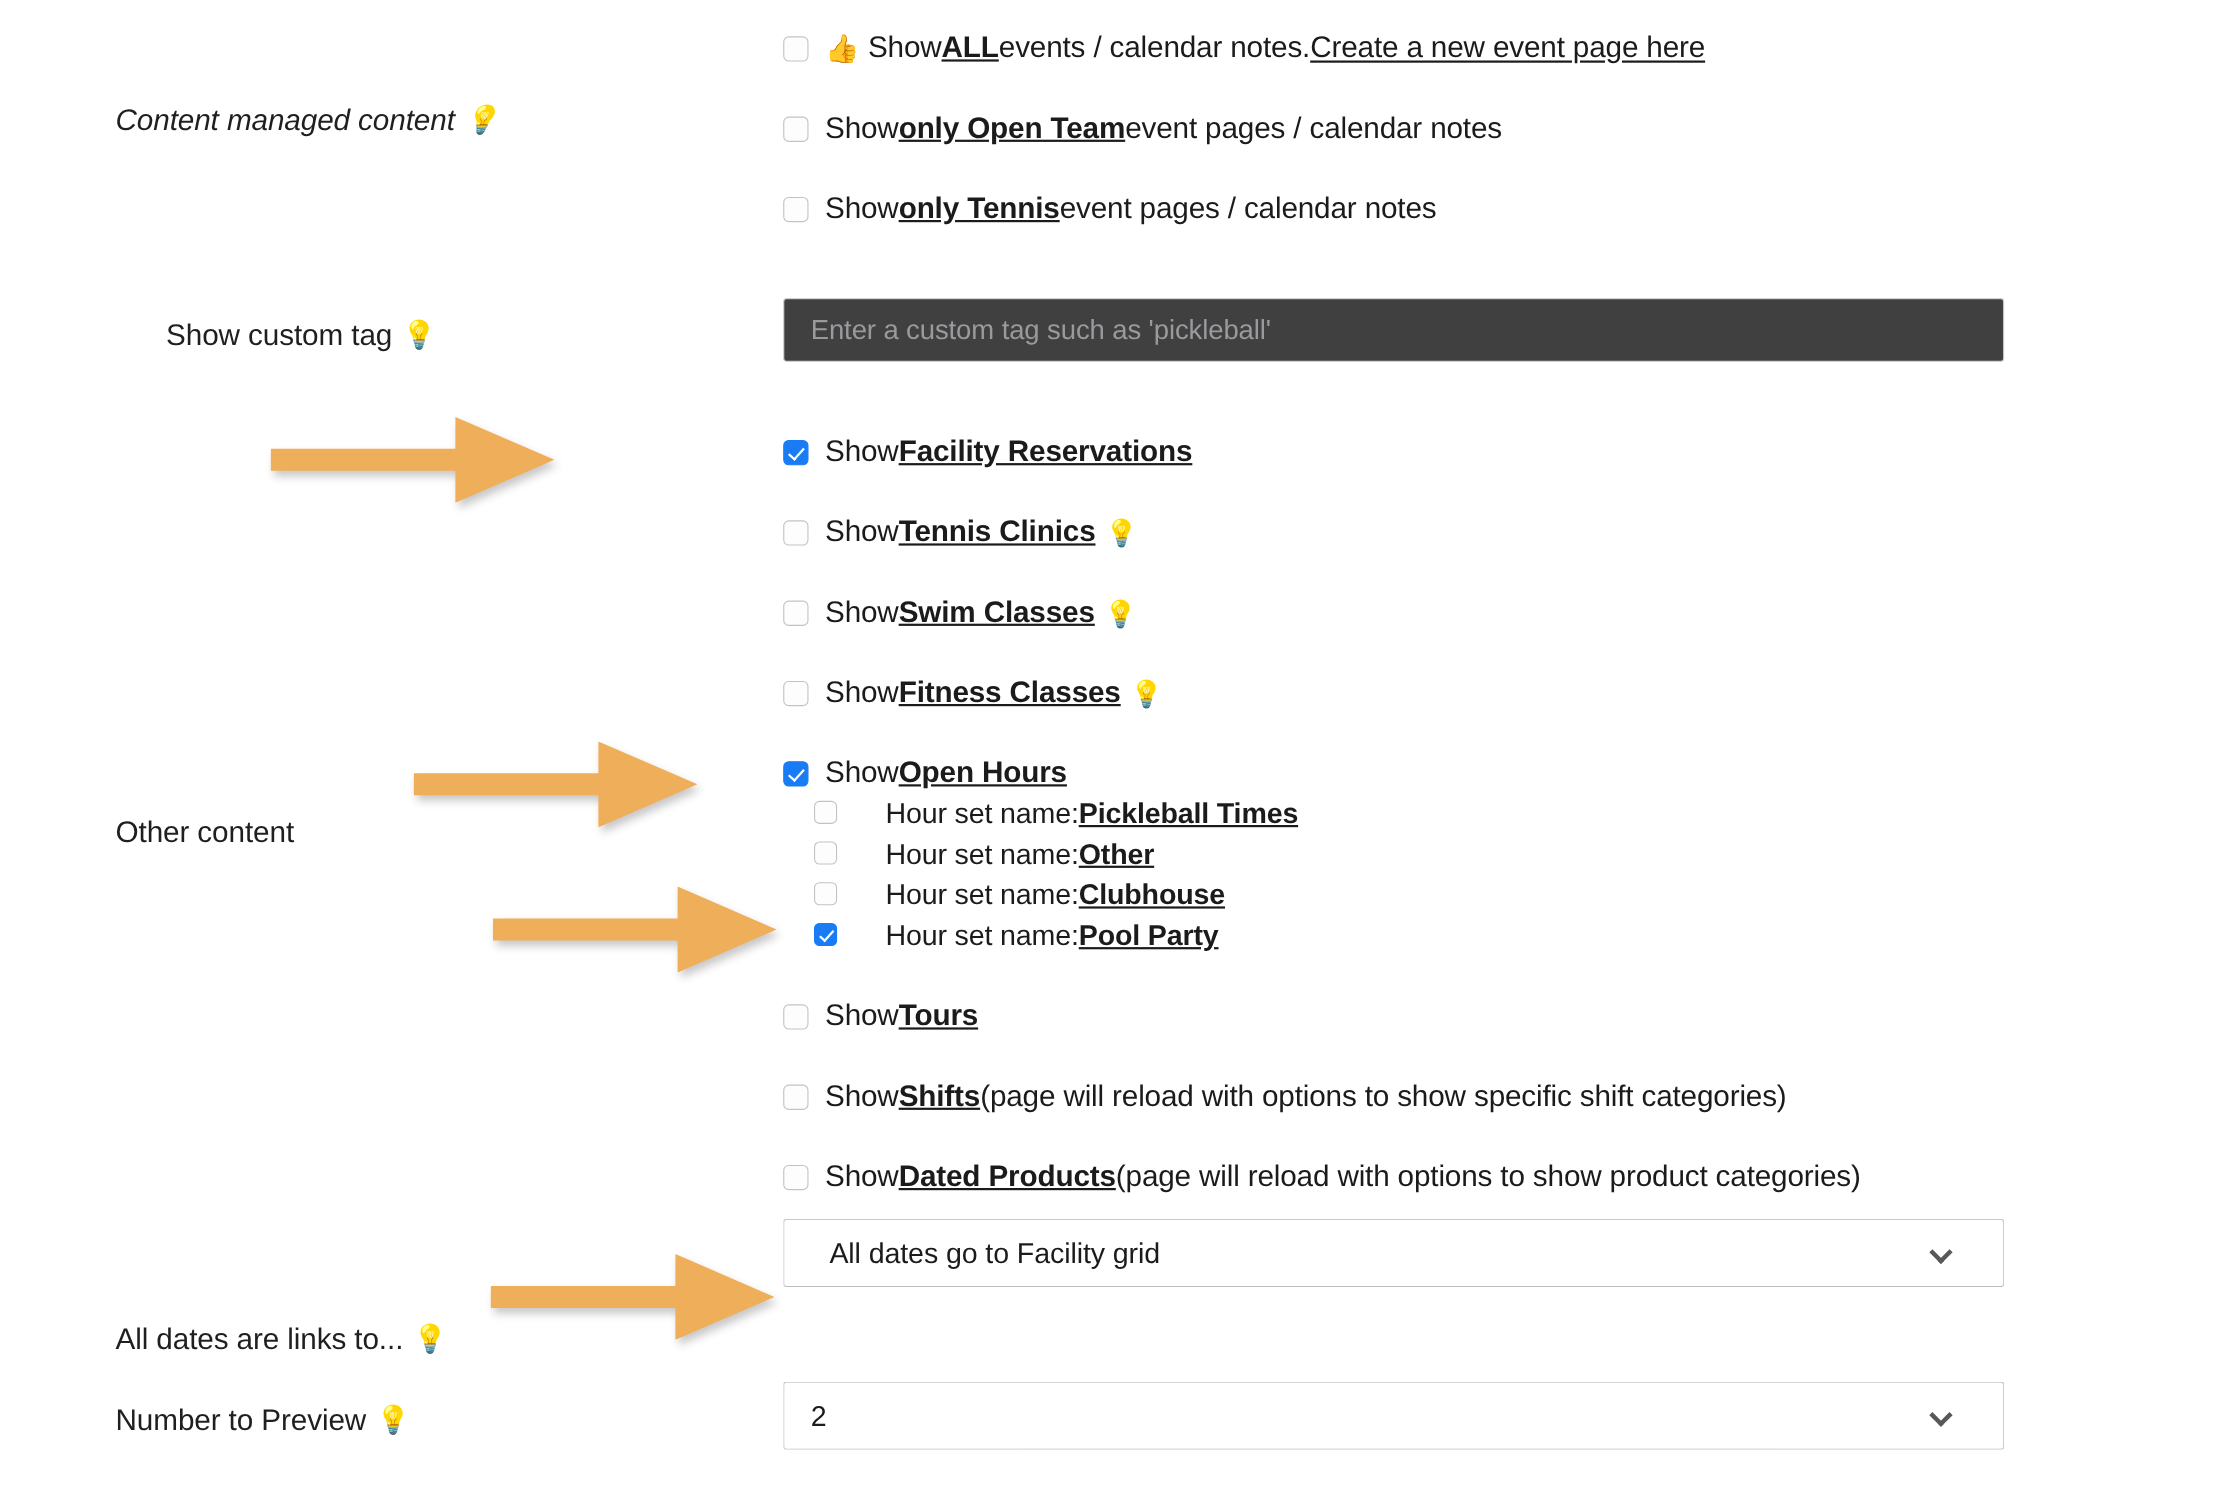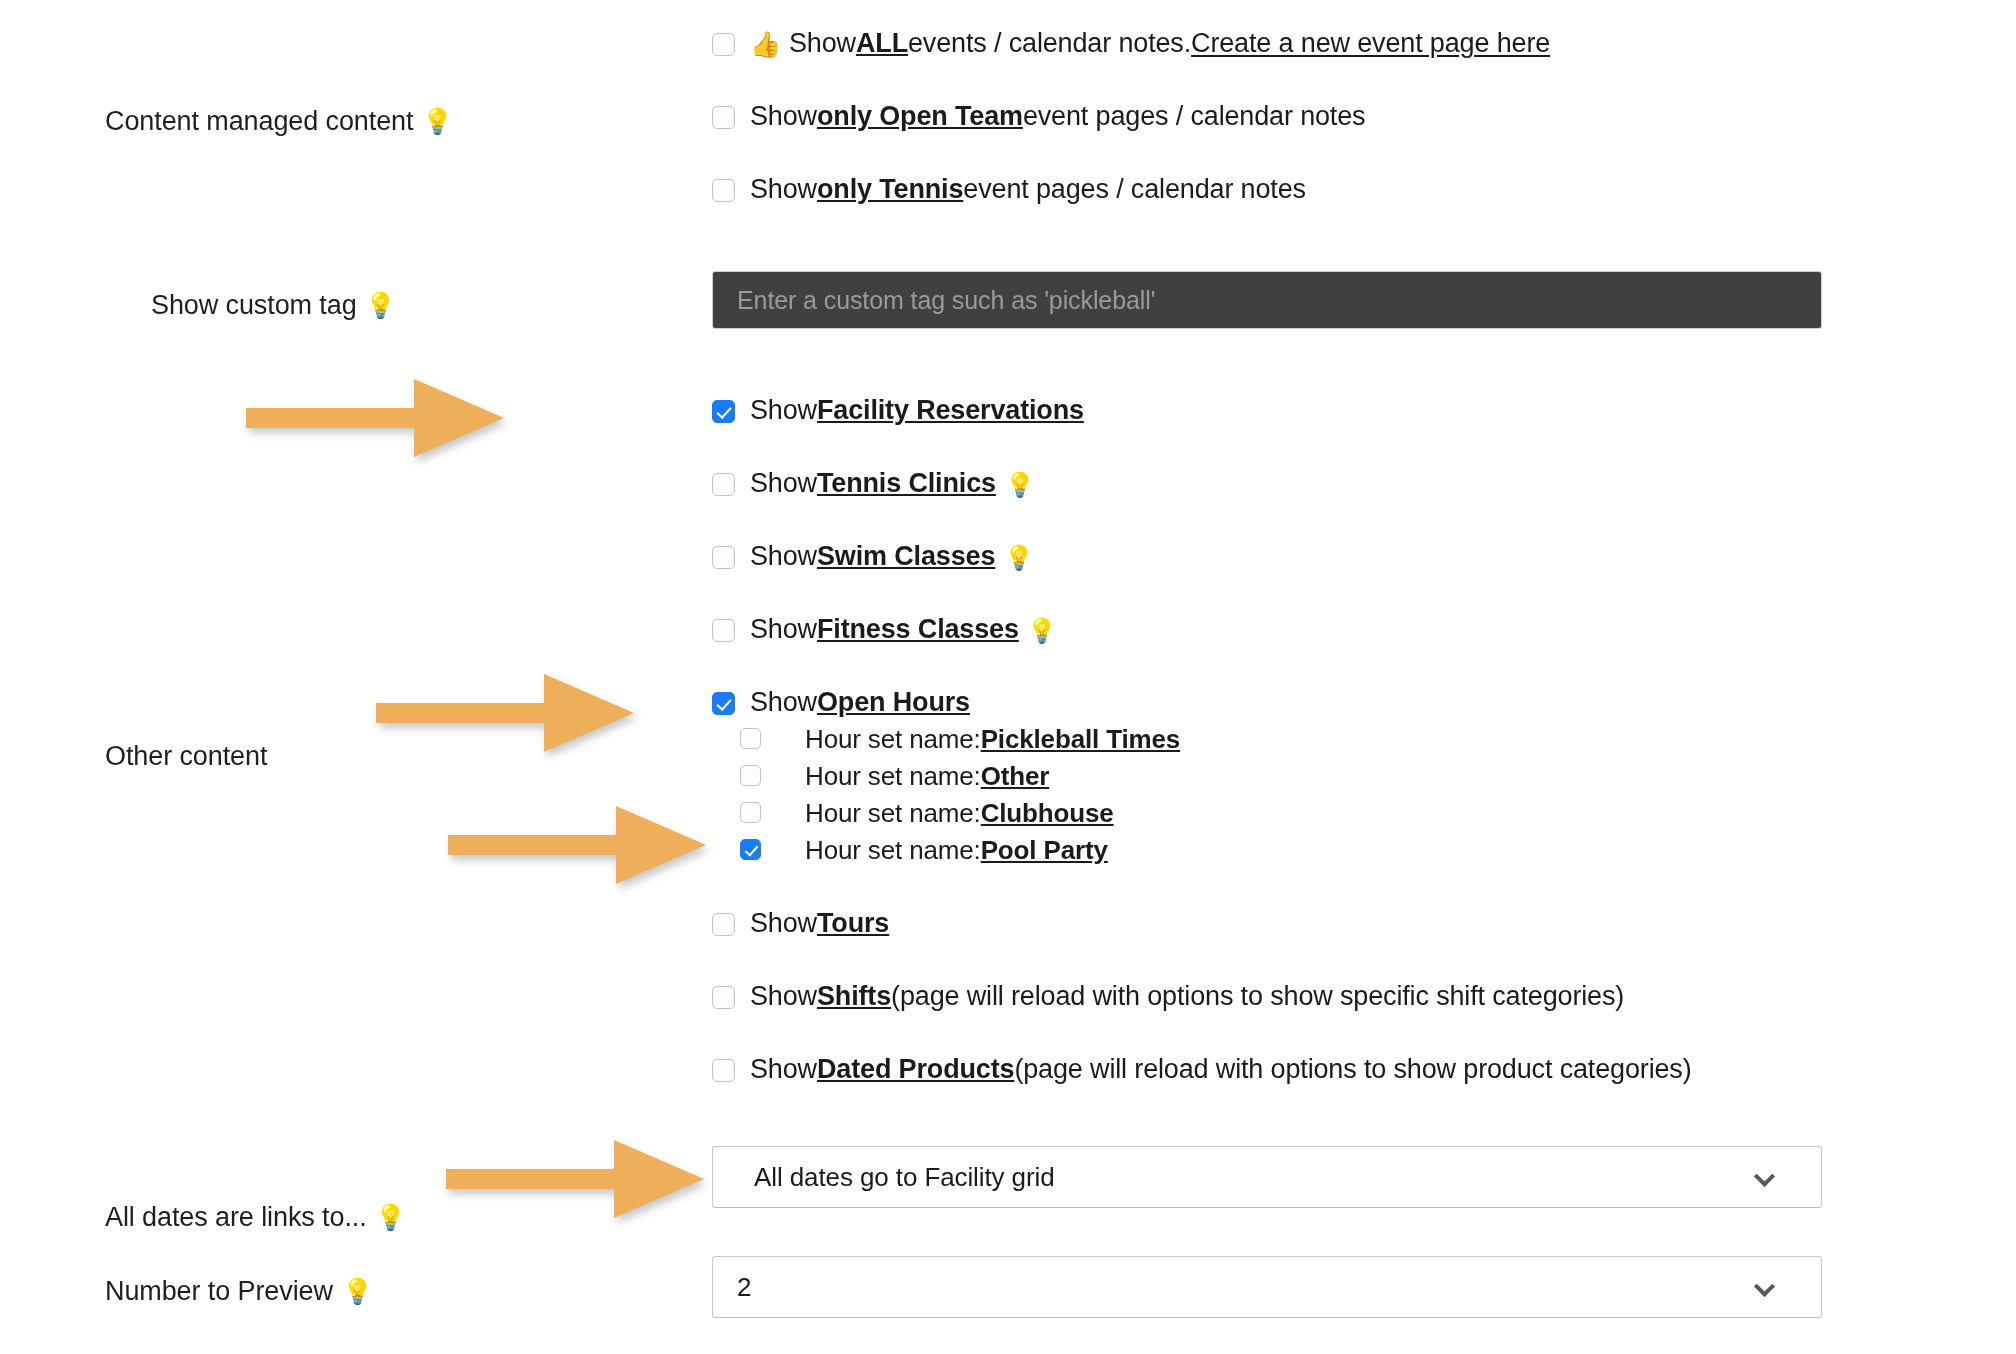--- a/index.html
+++ b/index.html
@@ -172,21 +172,21 @@
     height: 86px;
     filter: drop-shadow(3px 5px 4px rgba(0,0,0,0.22));
   }
   .arrow svg { display: block; width: 100%; height: 100%; }
 </style>
 </head>
 <body>
 
 <div id="page">
 
-  <div class="left-label" style="top:108px;">
+  <div class="left-label" style="top:96px;font-style:italic;">
     <span>Content managed content</span>
     <span class="bulb">💡</span>
   </div>
 
   <div class="left-label" style="top:292px;margin-left:46px;">
     <span>Show custom tag</span>
     <span class="bulb">💡</span>
   </div>
 
   <div class="left-label" style="top:731px;margin-top:12px;">
@@ -328,21 +328,21 @@
 
   <div class="row" style="top:1056px;">
     <span class="cb"></span>
     <span class="cb-label">
       <span>Show </span>
         <span class="b">Dated Products</span>
         <span> (page will reload with options to show product categories)</span>
     </span>
   </div>
 
-  <div class="select" style="top:1146px;padding-left:41px;">
+  <div class="select" style="top:1108px;padding-left:41px;">
     <span>All dates go to Facility grid</span>
     <span class="chev"></span>
   </div>
 
   <div class="select" style="top:1256px;">
     <span>2</span>
     <span class="chev"></span>
   </div>
 
   <div class="arrow" style="left:246px; top:375px; width:260px;">

